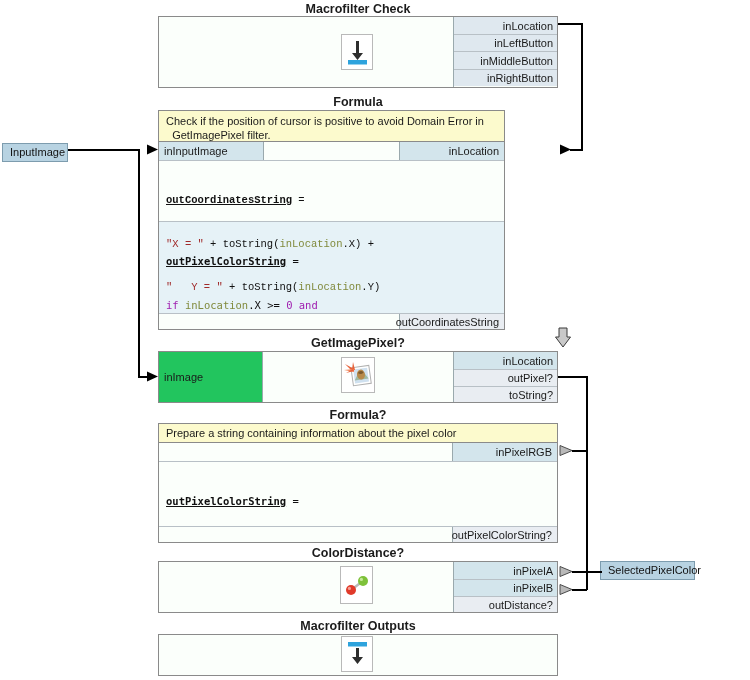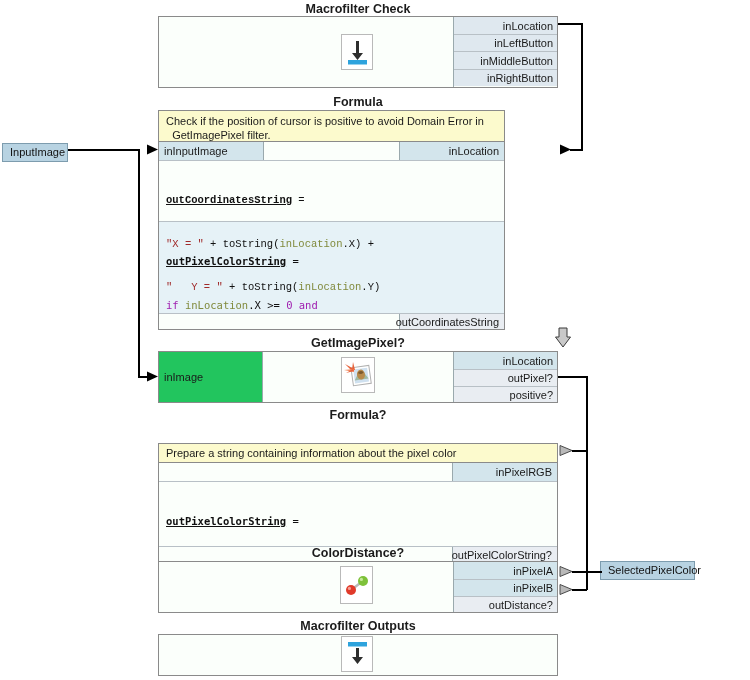--- a/index.html
+++ b/index.html
@@ -177,21 +177,21 @@
   </div>
 
   <div class="sect-title" style="left:158px;top:336px;width:400px;">GetImagePixel?</div>
 
   <div class="block" style="left:158px;top:351px;width:400px;height:52px;">
     <div style="position:absolute;left:0;top:0;width:104px;height:50px;background:#22c55e;border-right:1px solid #9aa9ad;display:flex;align-items:center;padding-left:5px;">inImage</div>
     <div style="position:absolute;left:105px;top:0;width:189px;height:50px;background:#fbfffb;"></div>
     <div style="position:absolute;left:294px;top:0;width:104px;height:50px;border-left:1px solid #9aa9ad;">
       <div class="cell-right port-in-hl" style="height:17px;width:104px;border-left:none;">inLocation</div>
       <div class="cell-right port-out port-sep" style="height:17px;width:104px;border-left:none;">outPixel?</div>
-      <div class="cell-right port-out port-sep" style="height:16px;width:104px;border-left:none;">positive?</div>
+      <div class="cell-right port-out port-sep" style="height:16px;width:104px;border-left:none;">toString?</div>
     </div>
   </div>
 
   <div class="icon-box" style="left:341px;top:357px;width:34px;height:36px;">
     <svg class="icon-svg" width="30" height="30" viewBox="0 0 30 30">
       <g transform="rotate(-8 15 15)">
         <rect x="9" y="7" width="18" height="18" fill="#ffffff" stroke="#b0b0b0" stroke-width="1"></rect>
         <rect x="11" y="9" width="14" height="14" fill="#cfe0ef"></rect>
         <path d="M11 20 l4 -6 l3 4 l3 -5 l4 7 z" fill="#9fb9a0"></path>
         <ellipse cx="18" cy="15" rx="4" ry="5" fill="#b88a4a"></ellipse>
@@ -199,21 +199,21 @@
       </g>
       <path d="M2 4 l9 5 l-2 2 z" fill="#e8613a"></path>
       <path d="M10 2 l2 8 l-3 0 z" fill="#e8613a"></path>
       <path d="M1 10 l10 -1 l0 3 z" fill="#f0855c"></path>
       <path d="M3 13 l7 -4 l1 2 z" fill="#e8613a"></path>
     </svg>
   </div>
 
   <div class="sect-title" style="left:158px;top:408px;width:400px;">Formula?</div>
 
-  <div class="block" style="left:158px;top:423px;width:400px;height:120px;margin-top:20px;">
+  <div class="block" style="left:158px;top:423px;width:400px;height:120px;">
 
     <div class="comment" style="height:19px;padding-top:2px;">Prepare a string containing information about the pixel color</div>
 
     <div class="row" style="height:18px;">
       <div class="cell-mid"></div>
       <div class="cell-right port-in-hl">inPixelRGB</div>
     </div>
 
     <div class="code code-a" style="border-top:1px solid #b8c0c6;height:65px;">
       <div><span class="asgn">outPixelColorString</span><span class="pl"> =</span></div>

